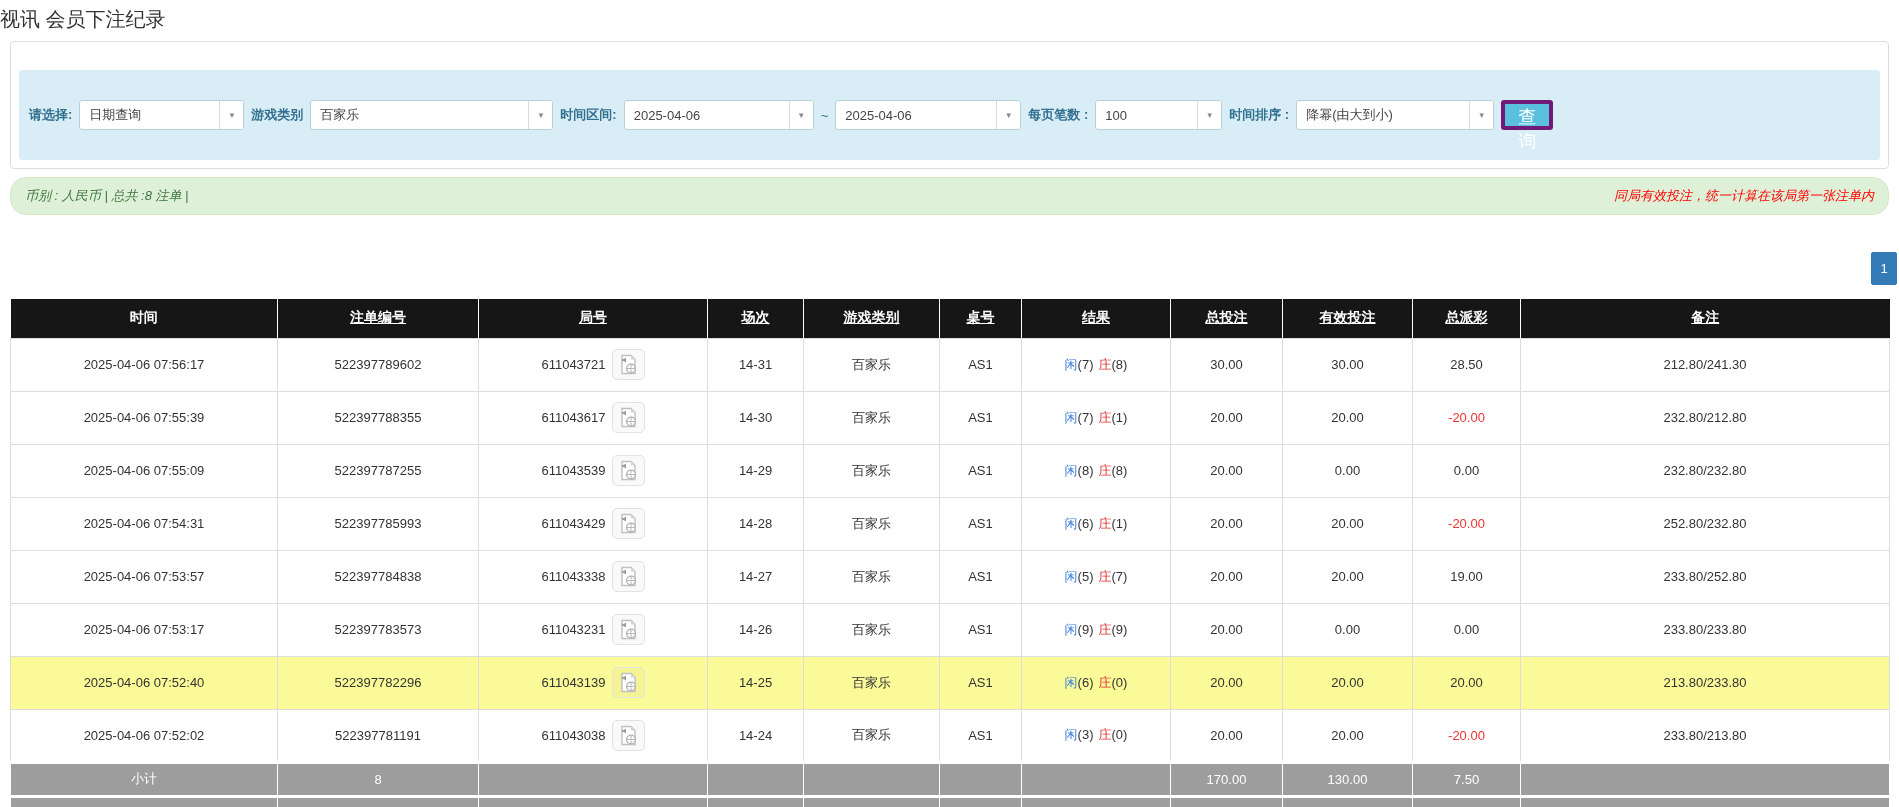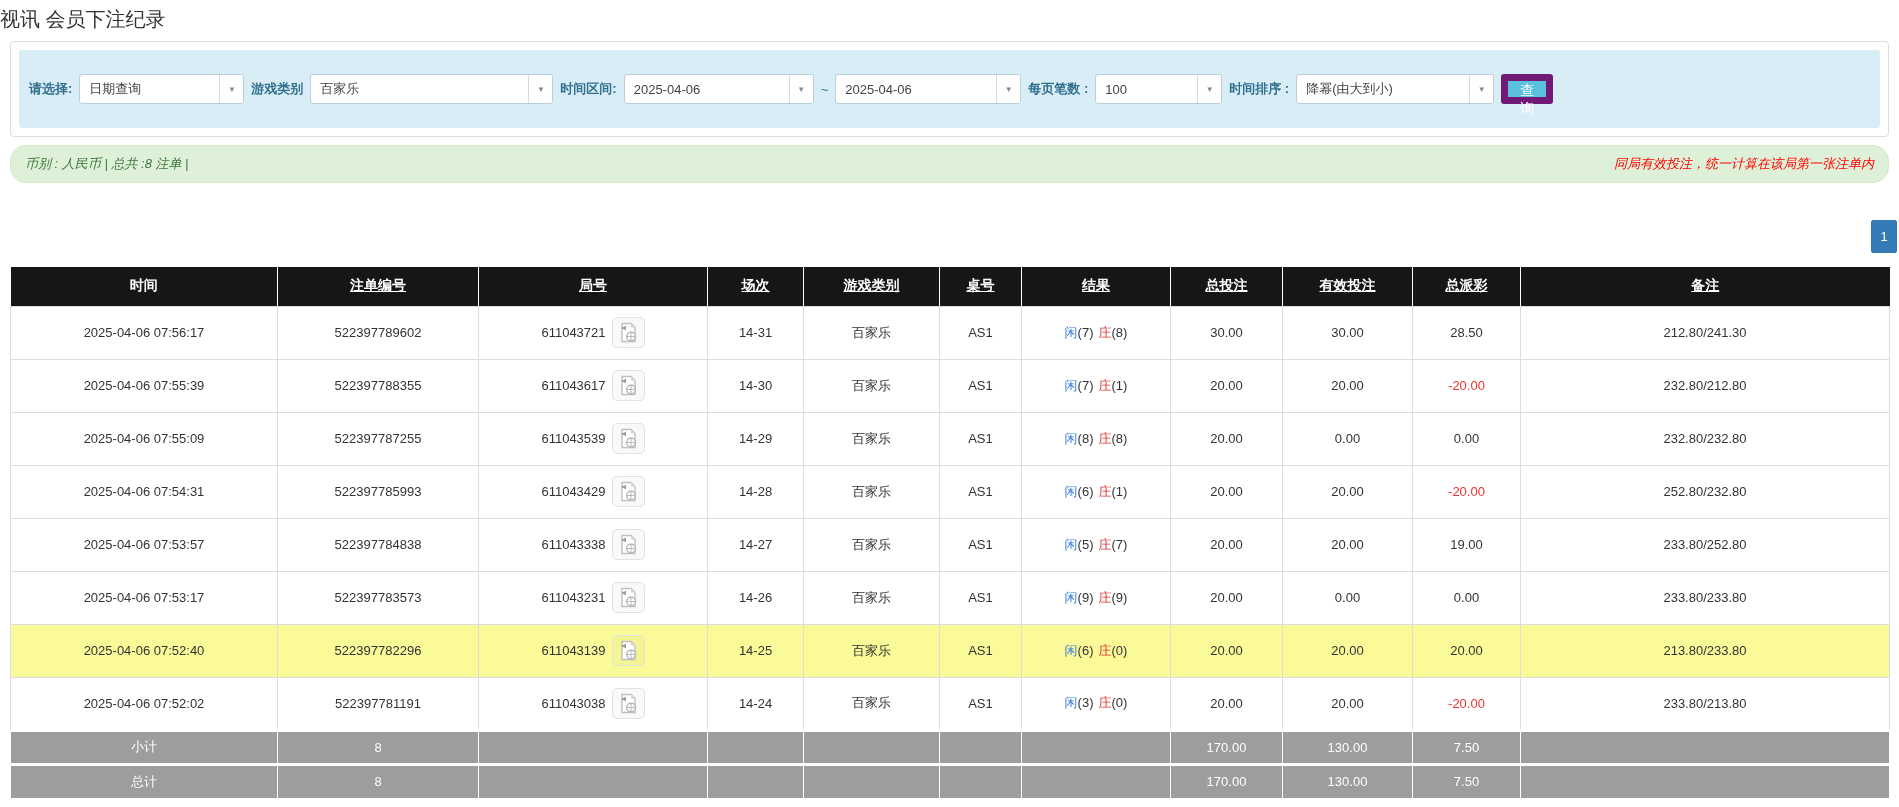--- a/index.html
+++ b/index.html
@@ -21,27 +21,27 @@
   }
   *{box-sizing:border-box;}
   html,body{margin:0;padding:0;background:#fff;}
   body{font-family:"Liberation Sans","DejaVu Sans",sans-serif;color:#333;}
   .page{width:1899px;height:807px;overflow:hidden;position:relative;background:#fff;}
 
   .page-title{font-size:20px;font-weight:500;color:#333;margin:6px 0 8px 0;}
 
   
   .filter-panel{margin:0 10px;border:1px solid #ddd;border-radius:4px;padding:8px;background:#fff;}
-  .filter-bar{background:var(--filter-bg);border-radius:3px;display:flex;align-items:center;gap:7px;padding:24px 10px;}
+  .filter-bar{background:var(--filter-bg);border-radius:3px;display:flex;align-items:center;gap:7px;padding:30px 10px;margin-top:20px;}
   .f-label{font-size:13px;font-weight:bold;color:var(--filter-label);white-space:nowrap;}
   .combo{background:#fff;border:1px solid #b9cfdb;border-radius:3px;height:30px;display:flex;align-items:stretch;overflow:hidden;}
   .combo .combo-text{flex:1;font-size:13px;color:#444;display:flex;align-items:center;padding:0 9px;white-space:nowrap;overflow:hidden;}
   .combo .combo-arrow{width:24px;border-left:1px solid #cfdde6;display:flex;align-items:center;justify-content:center;color:#8a8a8a;font-size:8px;background:#fff;cursor:pointer;}
   .tilde{font-size:13px;color:#31708f;}
-  .search-btn{height:30px;width:52px;border:7px solid #701a75;border-radius:3px;background:var(--btn-blue);color:#fff;font-size:14px;cursor:pointer;font-family:inherit;}
+  .search-btn{height:30px;width:52px;border:4px solid #701a75;border-radius:3px;background:var(--btn-blue);color:#fff;font-size:18px;cursor:pointer;font-family:inherit;}
 
   
   .summary-alert{margin:8px 10px 0 10px;height:38px;background:var(--green-bg);border:1px solid var(--green-border);border-radius:16px;display:flex;align-items:center;justify-content:space-between;padding:8px 14px;font-style:italic;}
   .summary-alert .left{font-size:13px;color:var(--green-text);}
   .summary-alert .right{font-size:13px;color:var(--alert-red);}
 
   
   .pagination-zone{height:84px;position:relative;}
   .page-btn{position:absolute;right:2px;bottom:14px;width:26px;height:33px;background:var(--pagination-blue);border:1px solid var(--pagination-blue);color:#fff;font-size:13px;display:flex;align-items:center;justify-content:center;border-radius:2px;cursor:pointer;}
 

